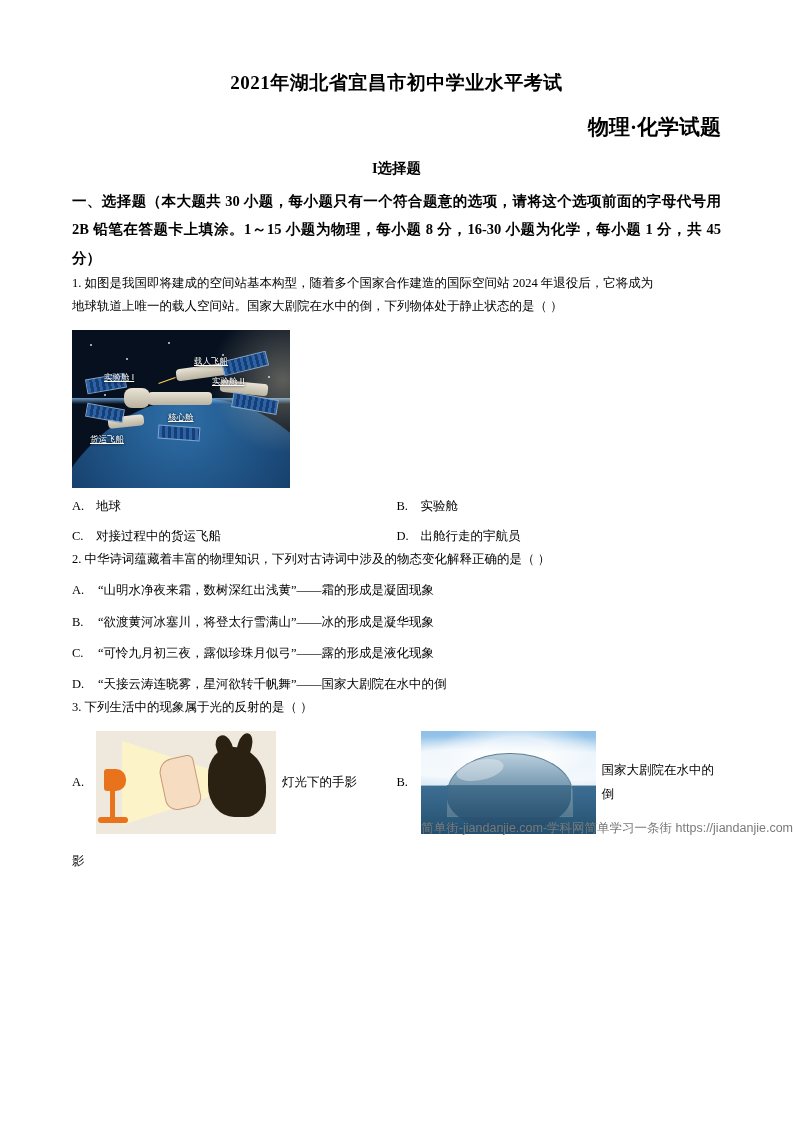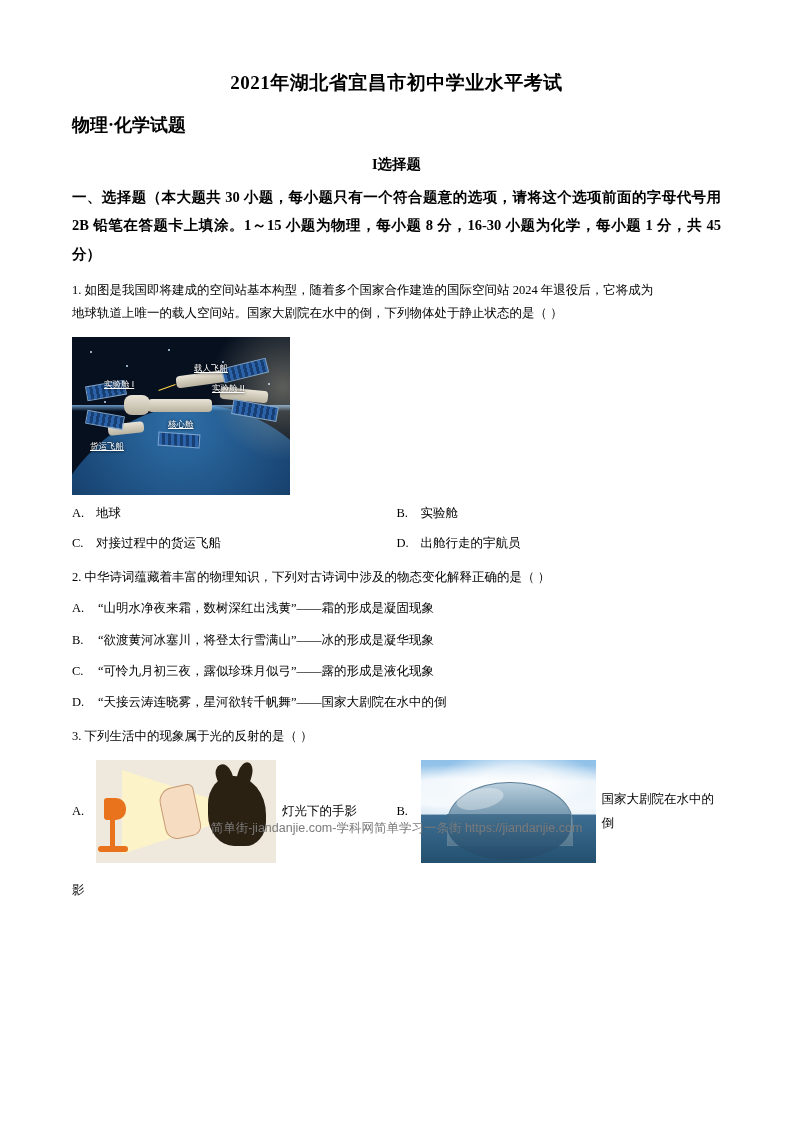--- a/index.html
+++ b/index.html
@@ -23,42 +23,41 @@
     padding: 60px 72px 16px 72px;
   }
   .title-main {
     text-align: center;
     font-size: 19px;
     font-weight: bold;
     letter-spacing: 0.5px;
     margin: 10px 0 0 0;
   }
   .title-sub {
-    text-align: left;
-    font-size: 18px;
+    text-align: right;
+    font-size: 21px;
     font-weight: bold;
     margin: 17px 0 0 0;
   }
   .section-head {
     text-align: center;
     font-size: 14.5px;
     font-weight: bold;
     margin: 18px 0 0 0;
   }
   .instructions {
     font-size: 14.5px;
     font-weight: bold;
     line-height: 1.95;
     margin: 9px 0 0 0;
     text-align: justify;
   }
   .q {
     font-size: 12.5px;
     line-height: 1.85;
-    margin-top: 11px;
     text-align: justify;
   }
   .indent {
     font-size: 12.5px;
     line-height: 1.85;
   }
   .opt-row {
     display: flex;
     font-size: 12.5px;
     line-height: 1.85;
@@ -288,21 +287,21 @@
   }
   .tail {
     font-size: 12.5px;
     line-height: 1.85;
     margin-top: 16px;
   }
   .footer {
     position: absolute;
     left: 0; right: 0;
     bottom: 28px;
-    text-align: center;
+    text-align: right;
     font-size: 12.5px;
     color: #7a7a7a;
     font-family: "Liberation Sans", sans-serif;
   }
 </style>
 </head>
 <body>
 
 <div class="page">
 

